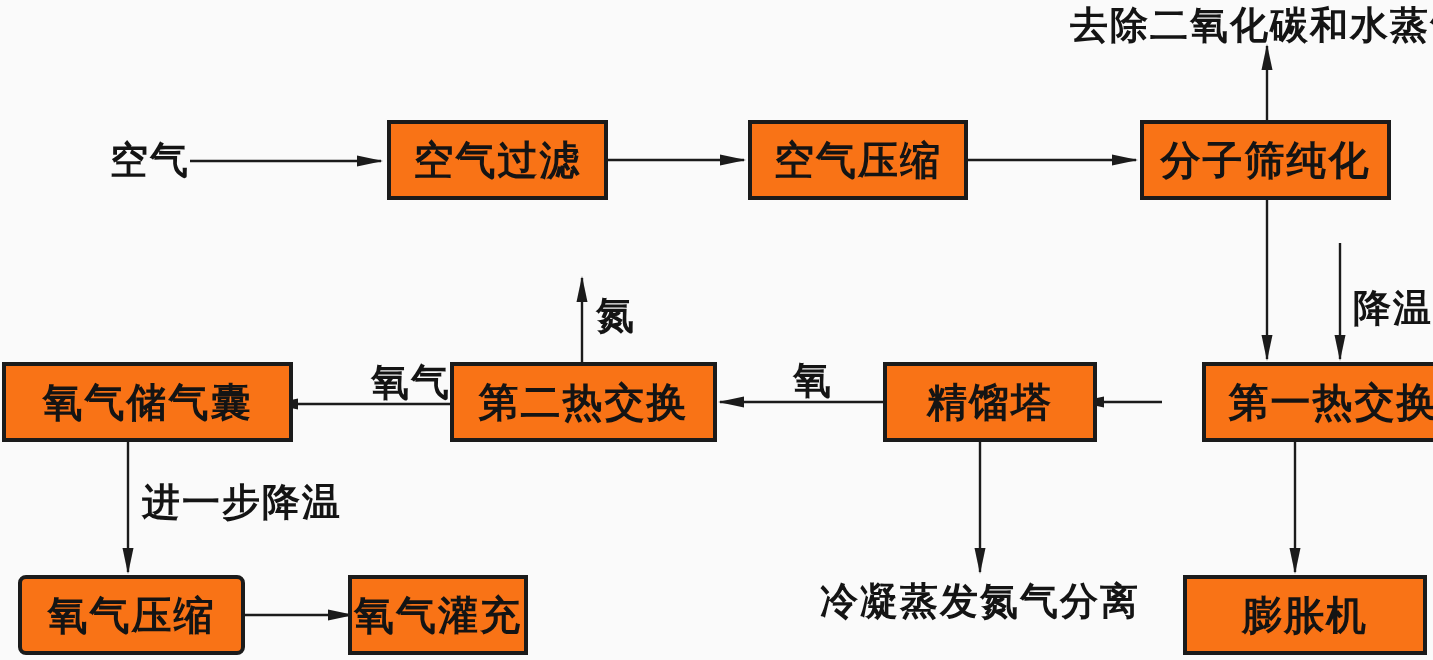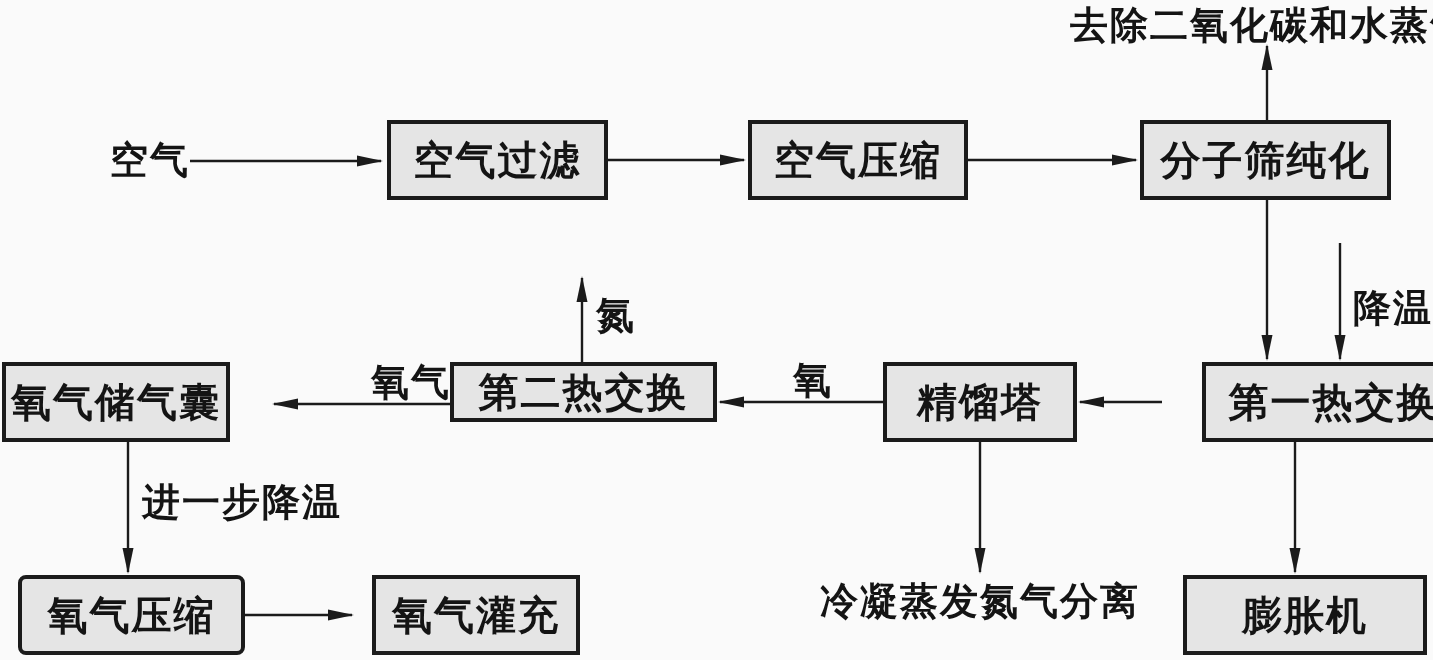--- a/index.html
+++ b/index.html
@@ -12,21 +12,21 @@
     width: 1433px;
     height: 660px;
     background: #fafafa;
     overflow: hidden;
     font-family: "Liberation Serif", "DejaVu Serif", serif;
     color: #141414;
   }
   .box {
     position: absolute;
     border: 4px solid #1b1b1b;
-    background: #e5e5e5;
+    background: #f97316;
     display: flex;
     align-items: center;
     justify-content: center;
     font-size: 40px;
     font-weight: 600;
     letter-spacing: 2px;
     box-sizing: border-box;
     white-space: nowrap;
   }
   .lbl {
@@ -76,29 +76,29 @@
   </svg>
 
   <div class="box" style="left:387px; top:120px; width:221px; height:80px;">空气过滤</div>
 
   <div class="box" style="left:748px; top:120px; width:220px; height:80px;">空气压缩</div>
 
   <div class="box" style="left:1140px; top:120px; width:251px; height:80px;">分子筛纯化</div>
 
   <div class="box" style="left:1162px; top:362px; width:263px; height:80px;margin-left:40px;">第一热交换</div>
 
-  <div class="box" style="left:883px; top:362px; width:194px; height:80px;">精馏塔</div>
+  <div class="box" style="left:883px; top:362px; width:214px; height:80px;">精馏塔</div>
 
-  <div class="box" style="left:450px; top:362px; width:267px; height:60px;">第二热交换</div>
+  <div class="box" style="left:450px; top:362px; width:267px; height:80px;">第二热交换</div>
 
-  <div class="box" style="left:2px; top:362px; width:228px; height:80px;">氧气储气囊</div>
+  <div class="box" style="left:2px; top:362px; width:291px; height:80px;">氧气储气囊</div>
 
   <div class="box" style="left:18px; top:575px; width:227px; height:80px;border-radius:8px;">氧气压缩</div>
 
-  <div class="box" style="left:372px; top:575px; width:208px; height:80px;">氧气灌充</div>
+  <div class="box" style="left:348px; top:575px; width:180px; height:80px;">氧气灌充</div>
 
   <div class="box" style="left:1183px; top:575px; width:244px; height:80px;">膨胀机</div>
 
   <span class="lbl" style="left:110px; top:141px;">空气</span>
 
   <span class="lbl" style="left:1070px; top:6px;">去除二氧化碳和水蒸气</span>
 
   <span class="lbl" style="left:1353px; top:289px;">降温</span>
 
   <span class="lbl" style="left:596px; top:296px;">氮</span>

